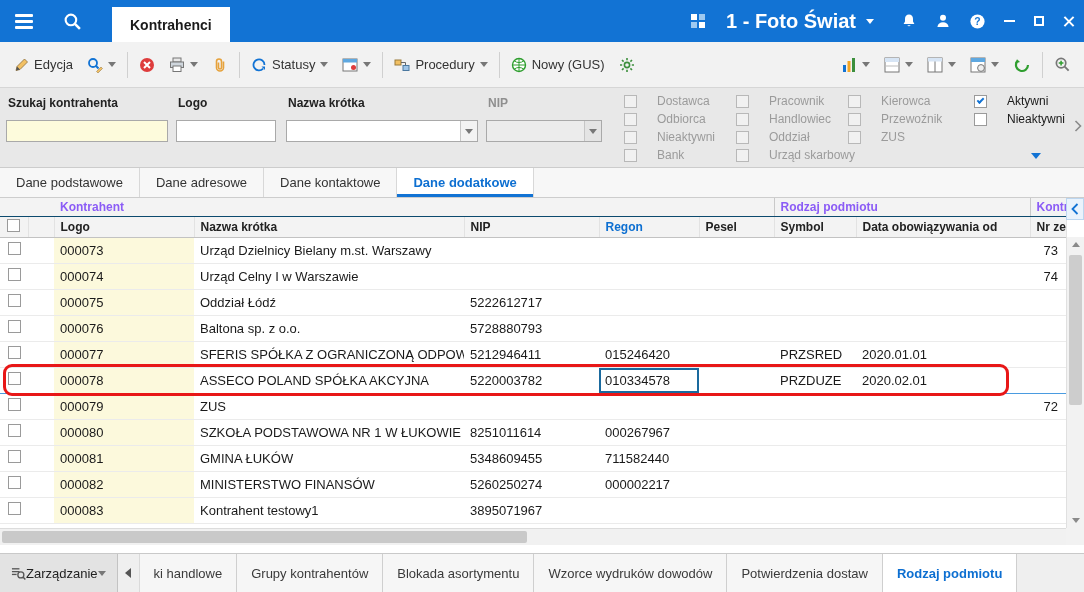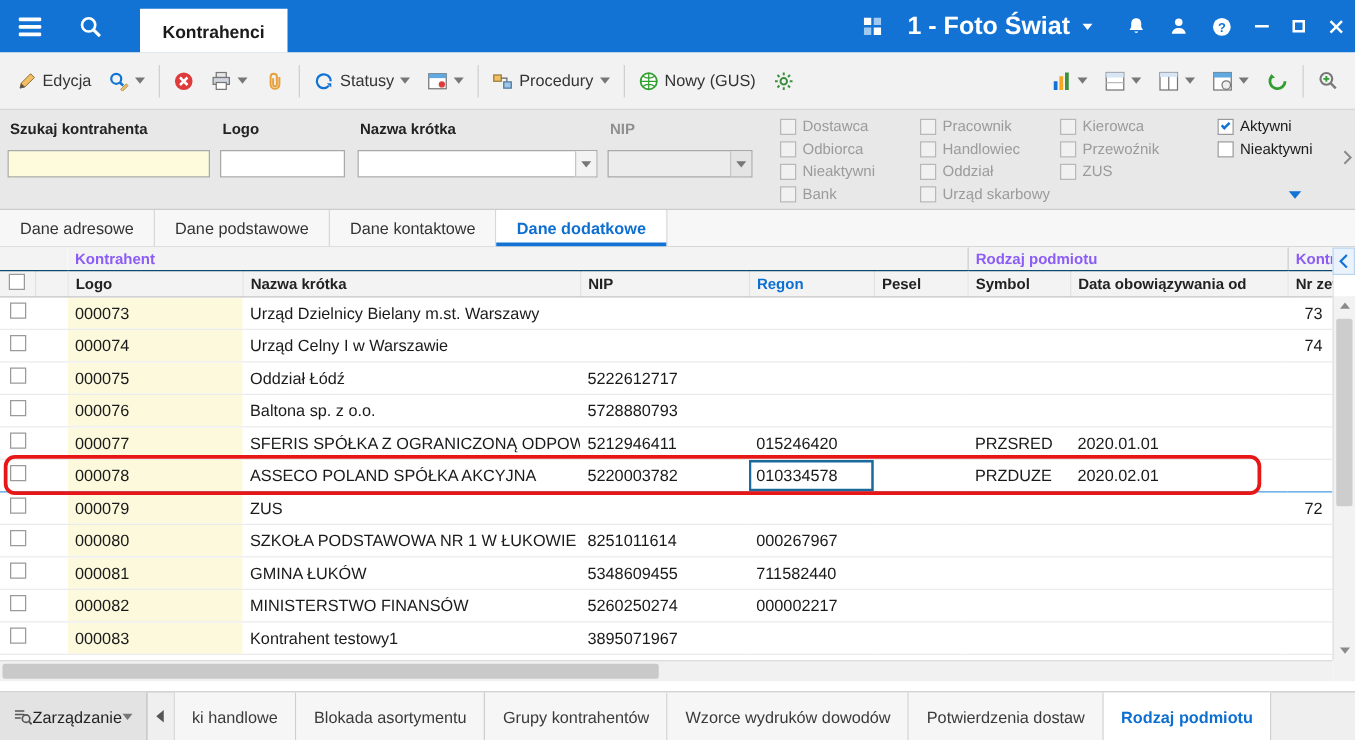--- a/index.html
+++ b/index.html
@@ -36,21 +36,21 @@
   .filters { position:relative; height:80px; background:#e8e8e8; border-bottom:1px solid #cccccc; }
   .flabel { position:absolute; font-size:12px; font-weight:bold; color:#222; white-space:nowrap; }
   .flabel.disabled { color:#8f8f8f; }
   .finput { position:absolute; height:22px; border:1px solid #a9a9a9; background:#fff; padding:0 5px; font:12px "Liberation Sans", sans-serif; outline:none; }
   .finput.yellow { background:#fdfbdc; }
   .fcombo { position:absolute; height:22px; border:1px solid #a9a9a9; background:#fff; display:flex; align-items:center; cursor:pointer; }
   .fcombo .combo-arrow { margin-left:auto; width:17px; align-self:stretch; border-left:1px solid #c6c6c6; background:#f3f3f3; display:flex; align-items:center; justify-content:center; }
   .fcombo.disabled { background:#ececec; }
   .fcombo.disabled .combo-arrow { background:#e4e4e4; }
   .roles { position:absolute; display:flex; flex-direction:column; gap:4px; }
-  .role { display:flex; align-items:center; gap:5px; height:14px; cursor:pointer; white-space:nowrap; }
+  .role { display:flex; align-items:center; gap:20px; height:14px; cursor:pointer; white-space:nowrap; }
   .cb { width:13px; height:13px; border:1px solid #9a9a9a; background:#fff; position:relative; flex:none; display:inline-block; }
   .cb.disabled { background:#f1f1f1; border-color:#b8b8b8; }
   .check { position:absolute; left:2px; top:2.5px; width:7px; height:4px; border-left:2px solid #1273d4; border-bottom:2px solid #1273d4; transform:rotate(-45deg); display:block; }
   .role-label { font-size:12px; color:#9b9b9b; }
   .role.enabled .role-label { color:#1a1a1a; }
   .expand-filters { position:absolute; right:38px; bottom:3px; width:20px; height:16px; display:flex; align-items:center; justify-content:center; cursor:pointer; }
   .expand-filters .tri-down { border-top-color:#1273d4; border-left-width:5px; border-right-width:5px; border-top-width:6px; }
   .filter-scroll { position:absolute; right:2px; top:32px; cursor:pointer; }
 
   
@@ -387,24 +387,24 @@
     </div>
     <div class="filter-scroll">
       <svg width="8" height="12" viewBox="0 0 8 12">
           <path d="M1.5 1l5 5-5 5" fill="none" stroke="#8a8a8a" stroke-width="1.6"></path>
         </svg>
     </div>
   </div>
 
   <div class="tabs" id="tab-strip">
       <div class="tab">
+    <span>Dane podstawowe</span>
+  </div>
+      <div class="tab">
     <span>Dane adresowe</span>
-  </div>
-      <div class="tab">
-    <span>Dane podstawowe</span>
   </div>
       <div class="tab">
     <span>Dane kontaktowe</span>
   </div>
       <div class="tab active">
     <span>Dane dodatkowe</span>
   </div>
     </div>
 
   <div class="grid-area">
@@ -614,24 +614,24 @@
       <span class="tri-down"></span>
     </div>
     <div class="nav-left">
       <span class="tri-left"></span>
     </div>
     <div id="bottom-tabs" style="display:flex; align-items:stretch;">
         <div class="btab">
     <span>ki handlowe</span>
   </div>
         <div class="btab">
+    <span>Grupy kontrahentów</span>
+  </div>
+        <div class="btab">
     <span>Blokada asortymentu</span>
-  </div>
-        <div class="btab">
-    <span>Grupy kontrahentów</span>
   </div>
         <div class="btab">
     <span>Wzorce wydruków dowodów</span>
   </div>
         <div class="btab">
     <span>Potwierdzenia dostaw</span>
   </div>
         <div class="btab active">
     <span>Rodzaj podmiotu</span>
   </div>

